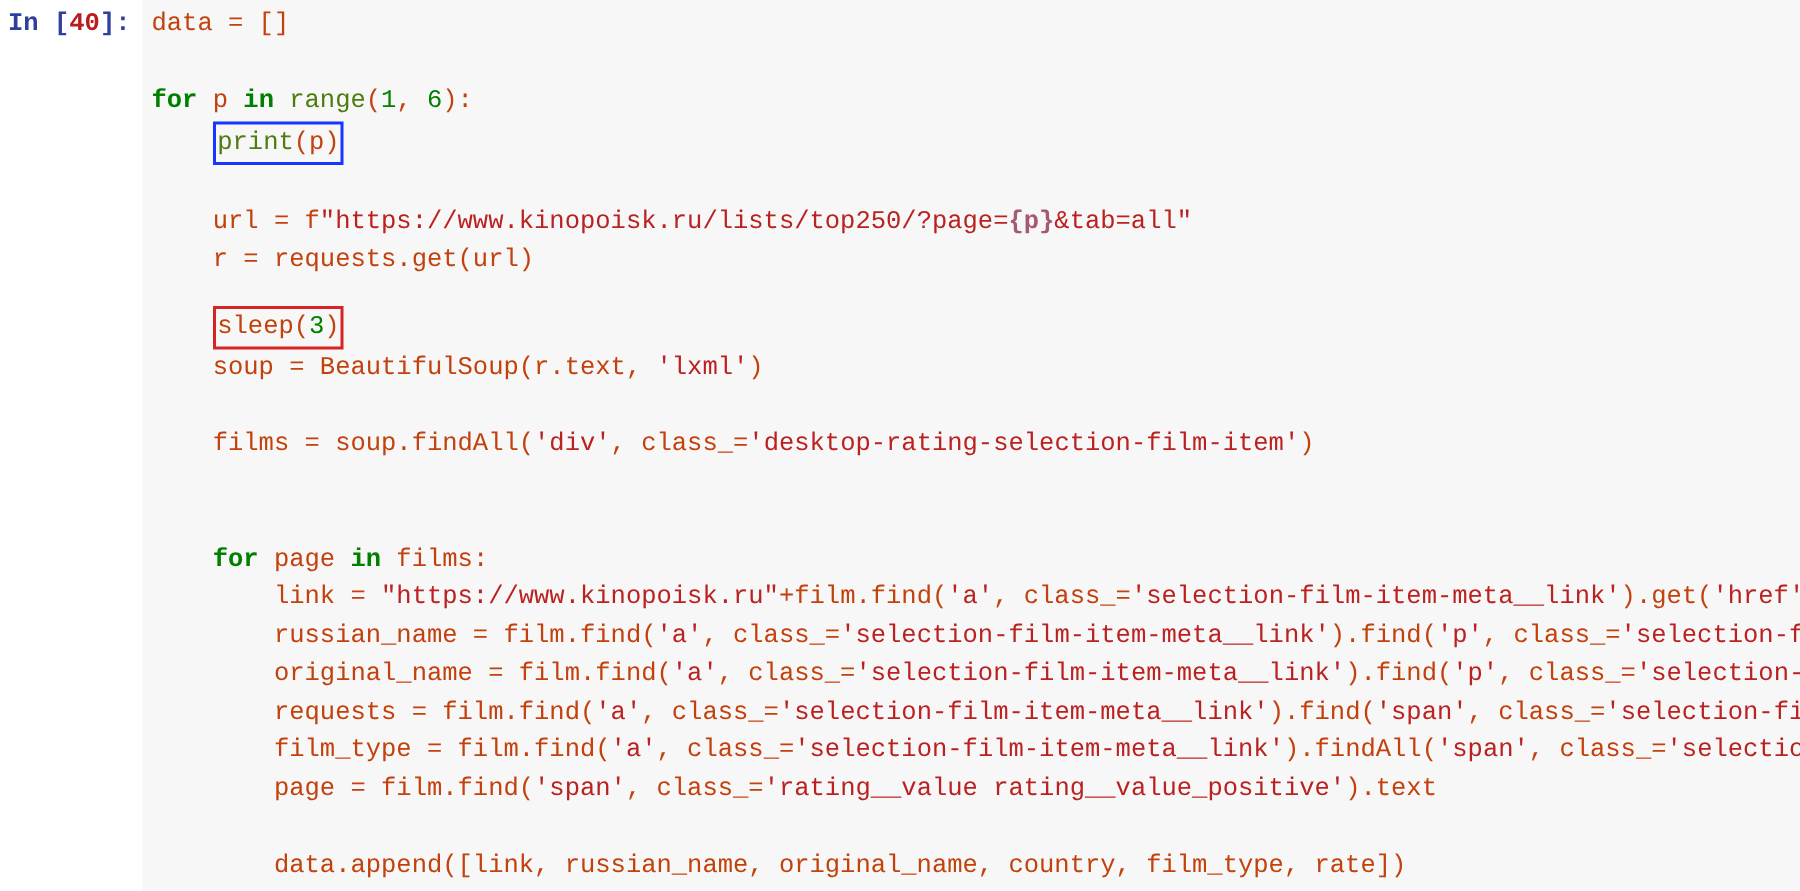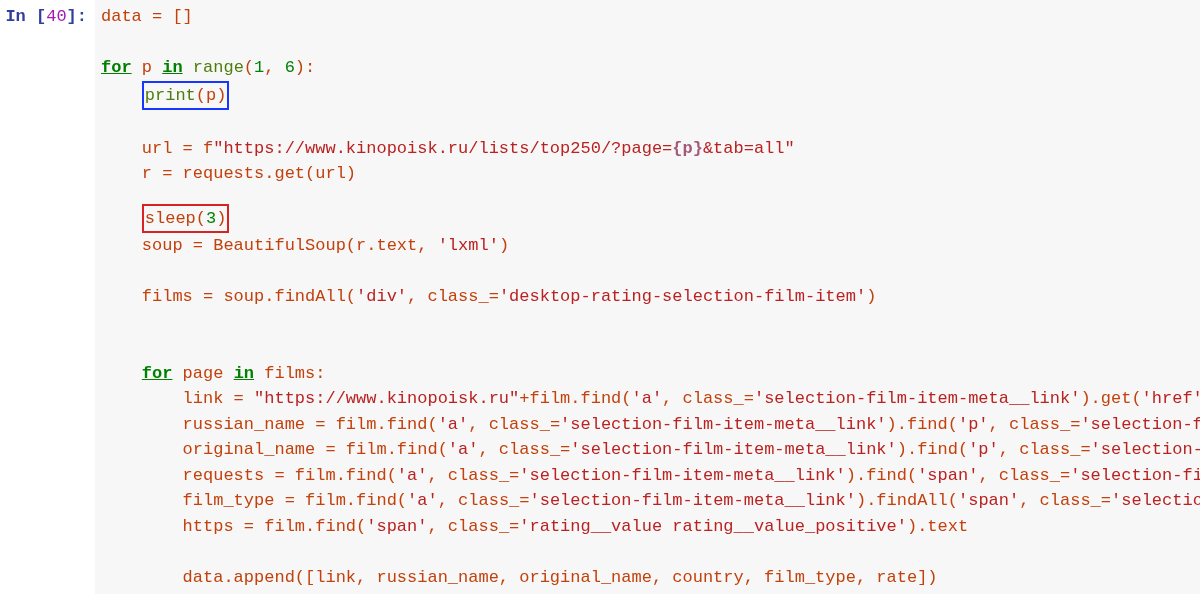--- a/index.html
+++ b/index.html
@@ -22,22 +22,22 @@
       width: 95px;
       flex-shrink: 0;
       text-align: right;
       padding: 4px 8px 4px 0;
     }
     .prompt {
       color: #303F9F;
       font-weight: bold;
     }
     .prompt-num {
-      color: #a21caf;
-      font-weight: normal;
+      color: #b91c1c;
+      font-weight: bold;
     }
     .input-area {
       flex: 1;
       background: #f7f7f7;
       padding: 4px 6px;
       overflow: hidden;
       position: relative;
     }
     .code {
       white-space: pre;
@@ -48,21 +48,21 @@
       display: inline-block;
       padding: 0 1px;
     }
     .hl-red-box {
       border: 2px solid #d62424;
       display: inline-block;
       padding: 0 1px;
       margin-top: 17px;
     }
     
-    .kw { color: #008000; font-weight: bold; text-decoration: underline; }
+    .kw { color: #008000; font-weight: bold; }
     .builtin { color: #4d7c0f; }
     .str { color: #BA2121; }
     .str-interp { color: #A45A77; font-weight: bold; }
     .num { color: #008000; }
     .nm { color: #c2410c; }
     
     .scrollbar-track {
       height: 12px;
       background: #f0f0f0;
       margin: 10px 0 10px 95px;
@@ -102,21 +102,21 @@
 <span></span>
 <span class="nm">    films = soup.findAll(</span><span class="str">'div'</span><span class="nm">, class_=</span><span class="str">'desktop-rating-selection-film-item'</span><span class="nm">)</span>
 <span></span>
 <span></span>
 <span class="nm">    </span><span class="kw">for</span><span class="nm"> page </span><span class="kw">in</span><span class="nm"> films:</span><span class="cursor"></span>
 <span class="nm">        link = </span><span class="str">"https://www.kinopoisk.ru"</span><span class="nm">+film.find(</span><span class="str">'a'</span><span class="nm">, class_=</span><span class="str">'selection-film-item-meta__link'</span><span class="nm">).get(</span><span class="str">'href'</span>
 <span class="nm">        russian_name = film.find(</span><span class="str">'a'</span><span class="nm">, class_=</span><span class="str">'selection-film-item-meta__link'</span><span class="nm">).find(</span><span class="str">'p'</span><span class="nm">, class_=</span><span class="str">'selection-film-item</span>
 <span class="nm">        original_name = film.find(</span><span class="str">'a'</span><span class="nm">, class_=</span><span class="str">'selection-film-item-meta__link'</span><span class="nm">).find(</span><span class="str">'p'</span><span class="nm">, class_=</span><span class="str">'selection-film-ite</span>
 <span class="nm">        requests = film.find(</span><span class="str">'a'</span><span class="nm">, class_=</span><span class="str">'selection-film-item-meta__link'</span><span class="nm">).find(</span><span class="str">'span'</span><span class="nm">, class_=</span><span class="str">'selection-film-item-m</span>
 <span class="nm">        film_type = film.find(</span><span class="str">'a'</span><span class="nm">, class_=</span><span class="str">'selection-film-item-meta__link'</span><span class="nm">).findAll(</span><span class="str">'span'</span><span class="nm">, class_=</span><span class="str">'selection-film-i</span>
-<span class="nm">        https = film.find(</span><span class="str">'span'</span><span class="nm">, class_=</span><span class="str">'rating__value rating__value_positive'</span><span class="nm">).text</span>
+<span class="nm">        page = film.find(</span><span class="str">'span'</span><span class="nm">, class_=</span><span class="str">'rating__value rating__value_positive'</span><span class="nm">).text</span>
 <span></span>
 <span class="nm">        data.append([link, russian_name, original_name, country, film_type, rate])</span>
 <span></span></div>
   </div>
 </div>
 
 <div class="scrollbar-track">
   <div class="scrollbar-thumb"></div>
 </div>
 

